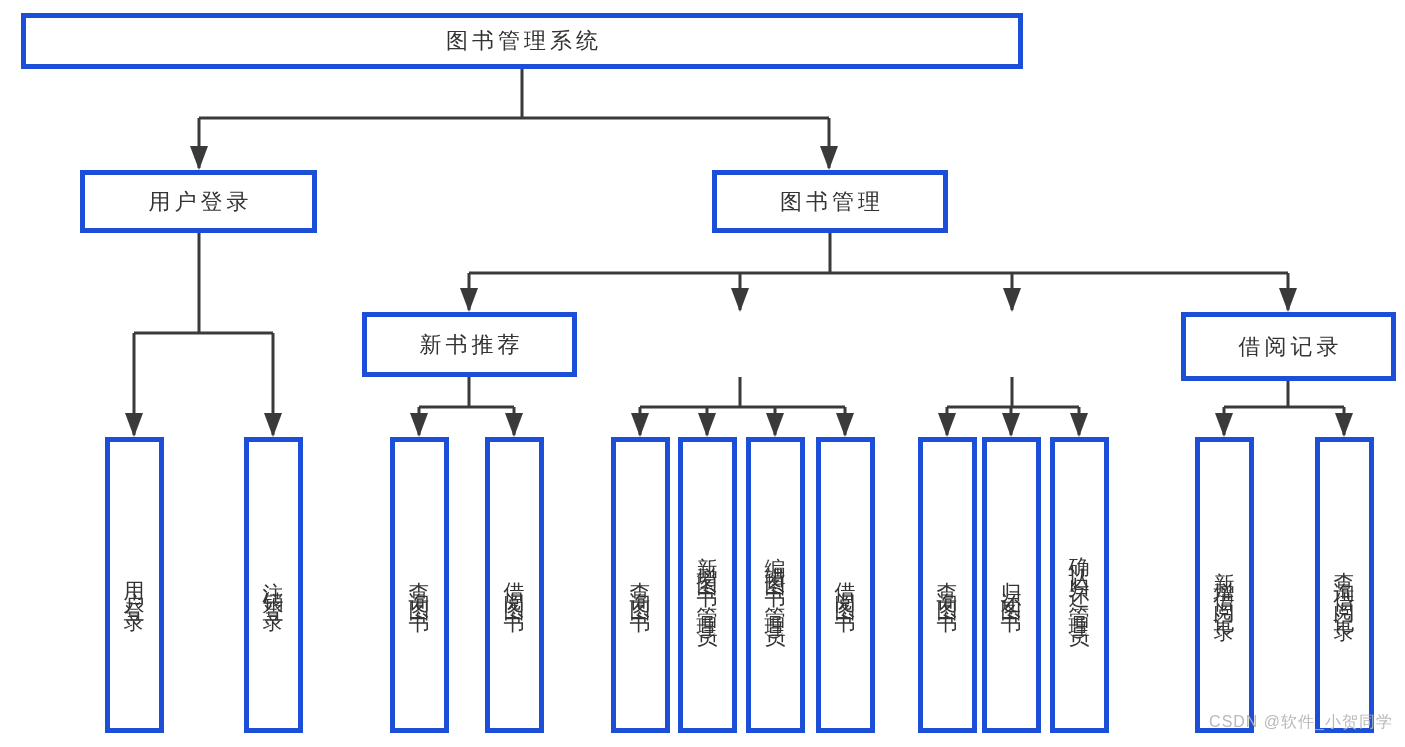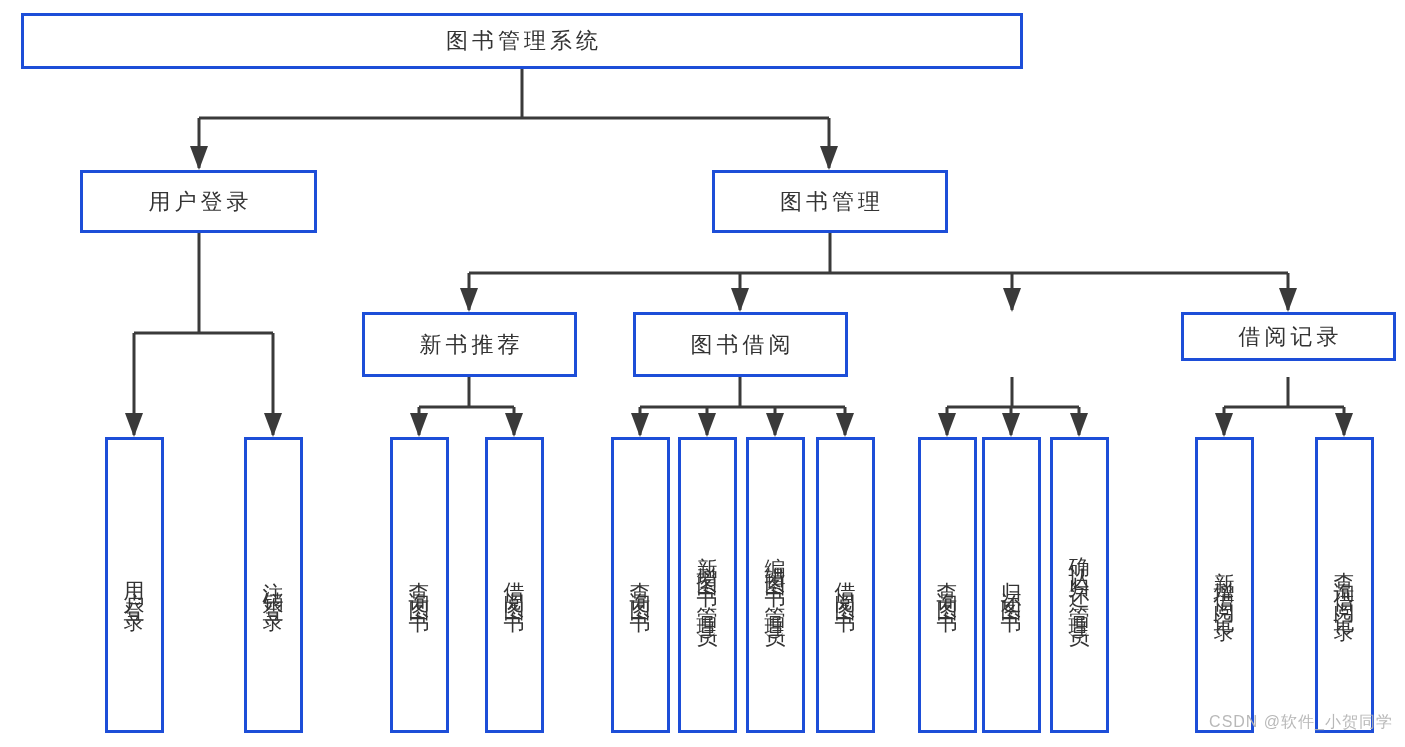--- a/index.html
+++ b/index.html
@@ -5,21 +5,21 @@
   html,body{margin:0;padding:0;background:#ffffff;}
   .canvas{
     position:relative;width:1405px;height:747px;background:#ffffff;overflow:hidden;
     font-family:"Liberation Sans","DejaVu Sans",sans-serif;
   }
   .wires{position:absolute;left:0;top:0;z-index:1;}
   .wire{stroke:#3a3a3a;stroke-width:3;fill:none;}
   .arrowhead{fill:#3a3a3a;}
   .node{
     position:absolute;box-sizing:border-box;z-index:2;
-    background:#ffffff;border:3px solid #1d4ed8;color:#333333;
+    background:#ffffff;border:5px solid #1d4ed8;color:#333333;
     display:flex;align-items:center;justify-content:center;
   }
   .hlabel{font-size:22px;letter-spacing:4px;text-indent:4px;white-space:nowrap;}
   .vlabel{
     writing-mode:vertical-rl;text-orientation:mixed;
     font-size:21px;letter-spacing:10px;line-height:1;
   }
   .watermark{
     position:absolute;top:712px;right:12px;z-index:5;
     font-size:16px;letter-spacing:1px;color:#b5b5b5;opacity:0.95;white-space:nowrap;
@@ -77,24 +77,21 @@
   <div class="node" style="left:80px;top:170px;width:237px;height:63px">
     <span class="hlabel">用户登录</span>
   </div>
   <div class="node" style="left:362px;top:312px;width:215px;height:65px">
     <span class="hlabel">新书推荐</span>
   </div>
 
   <div class="node" style="left:712px;top:170px;width:236px;height:63px">
     <span class="hlabel">图书管理</span>
   </div>
-  <div class="node" style="left:633px;top:312px;width:215px;height:65px">
-    <span class="hlabel">图书借阅</span>
-  </div>
-  <div class="node" style="left:1181px;top:312px;width:215px;height:49px">
+  <div class="node" style="left:1181px;top:312px;width:215px;height:69px">
     <span class="hlabel">借阅记录</span>
   </div>
 
   <div class="node" style="left:105px;top:437px;width:59px;height:296px">
     <span class="vlabel">用户登录</span>
   </div>
   <div class="node" style="left:244px;top:437px;width:59px;height:296px">
     <span class="vlabel">注销登录</span>
   </div>
 

